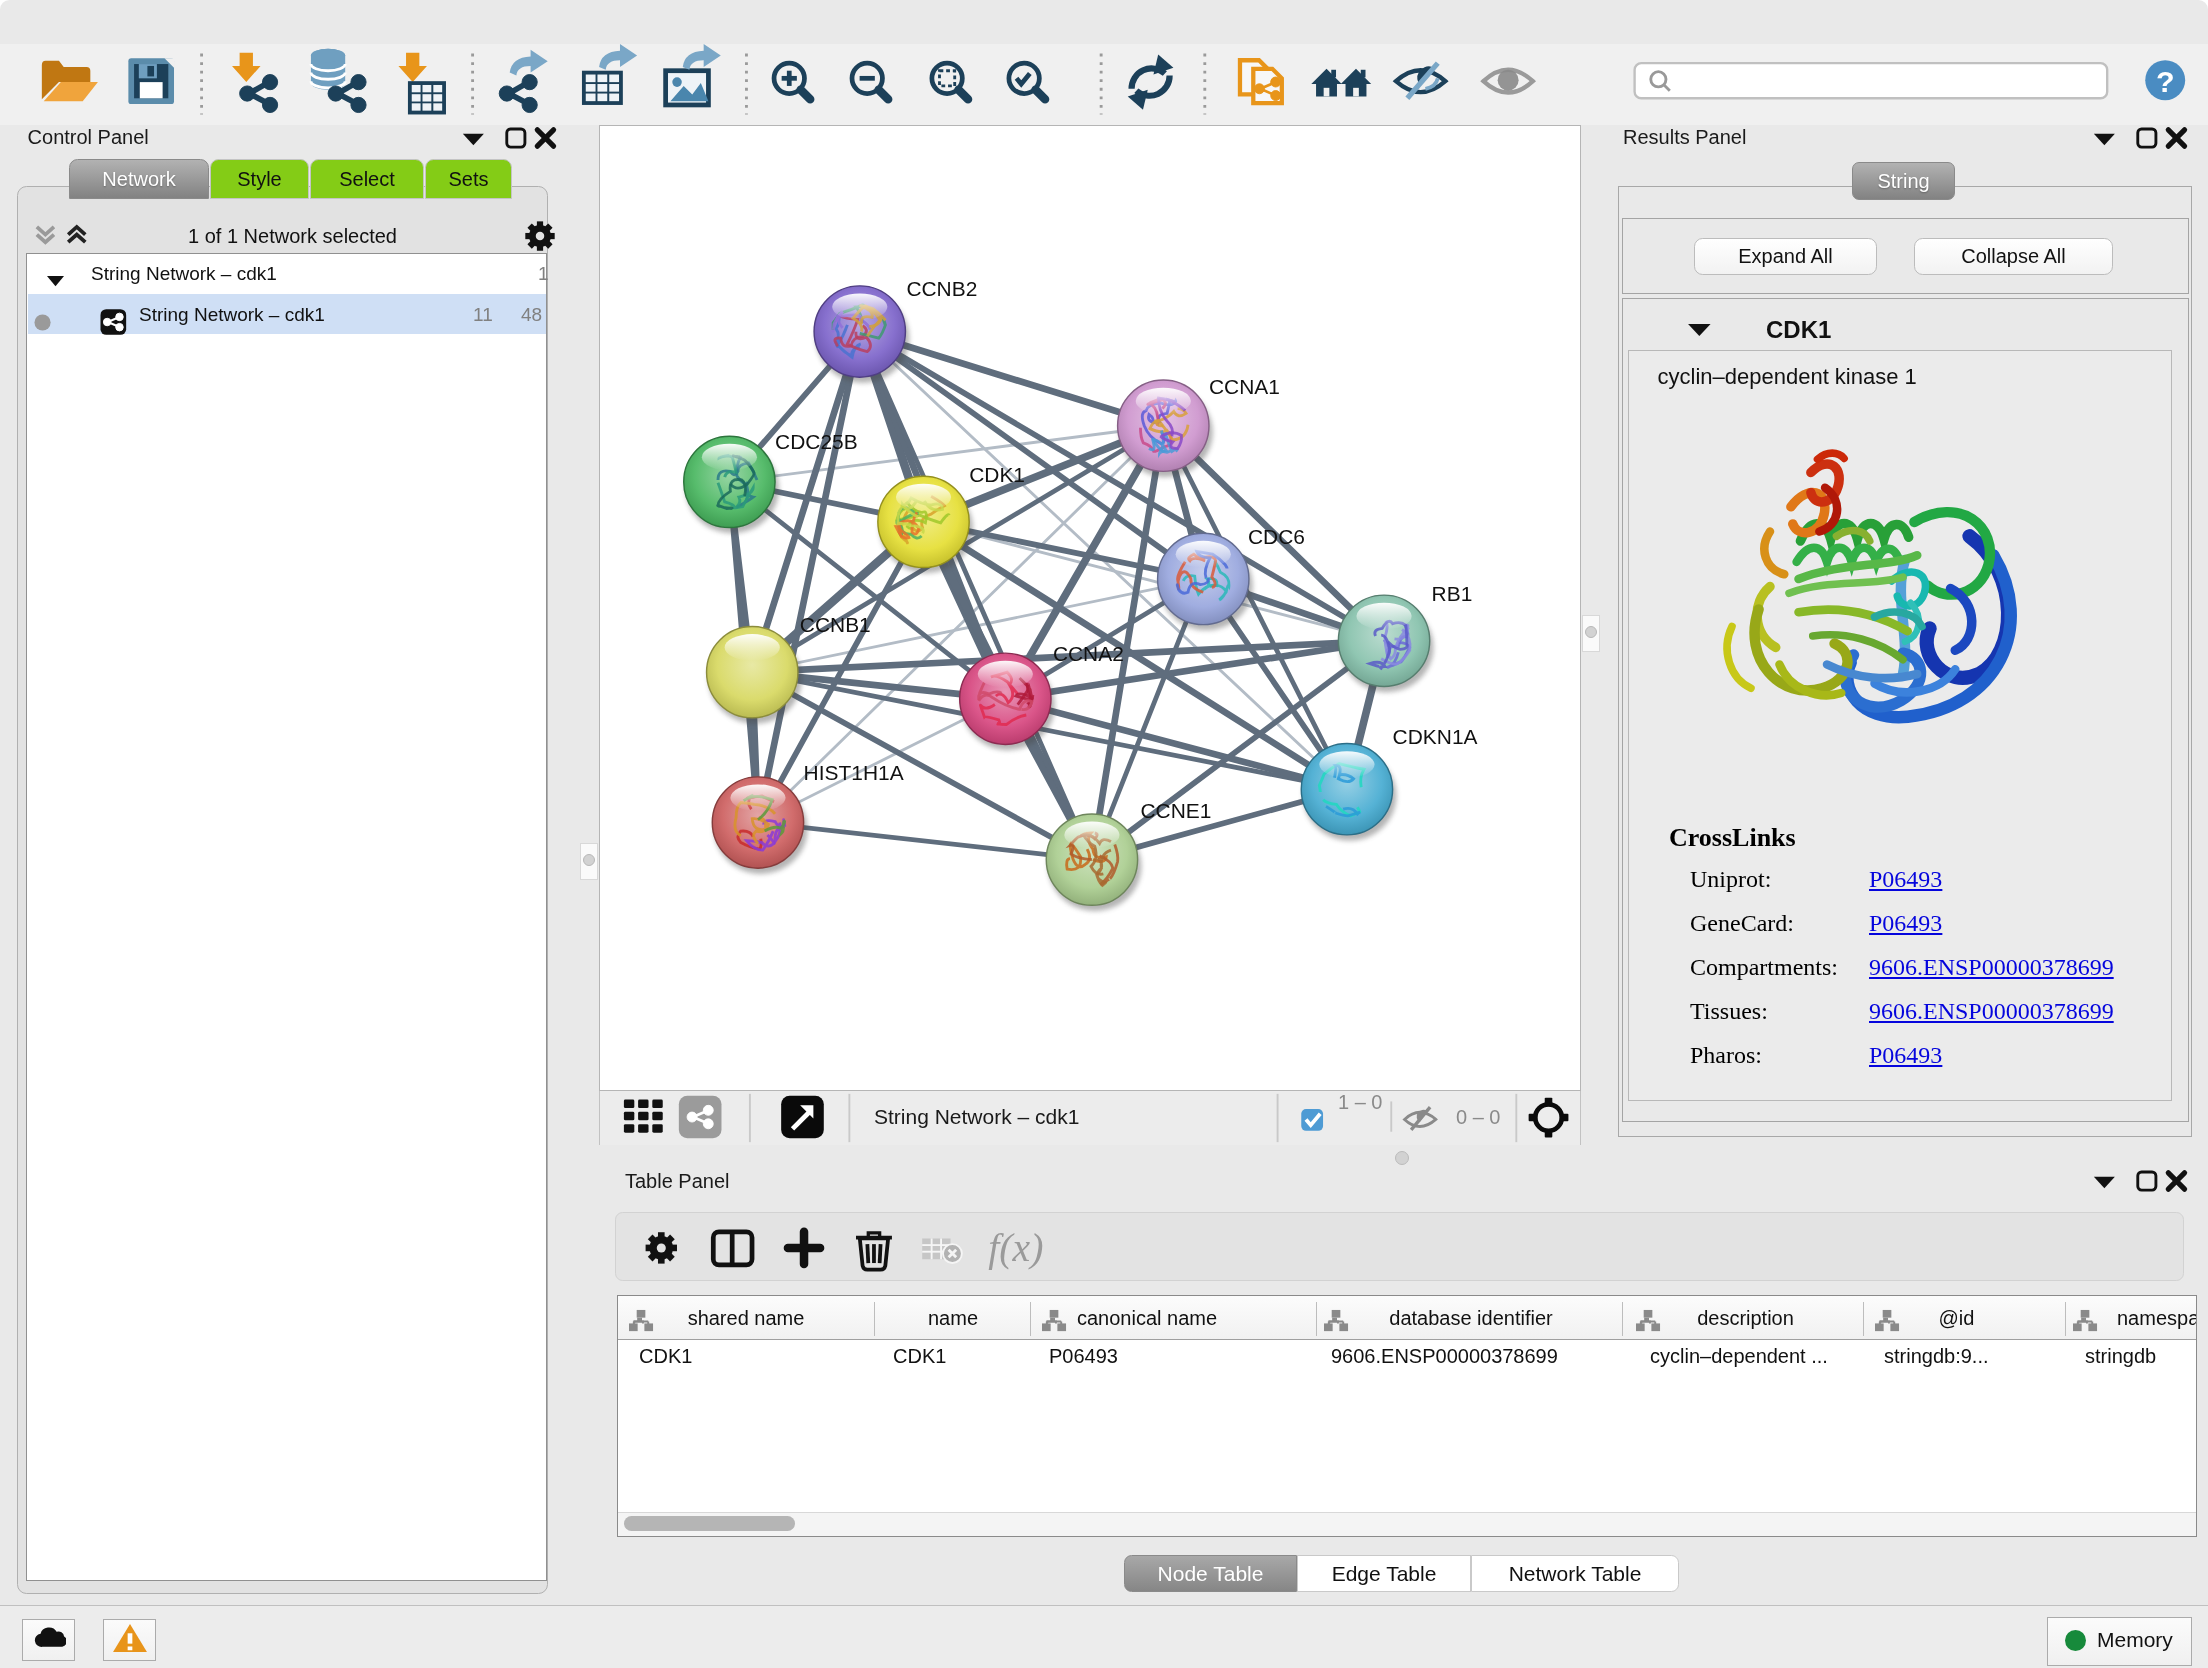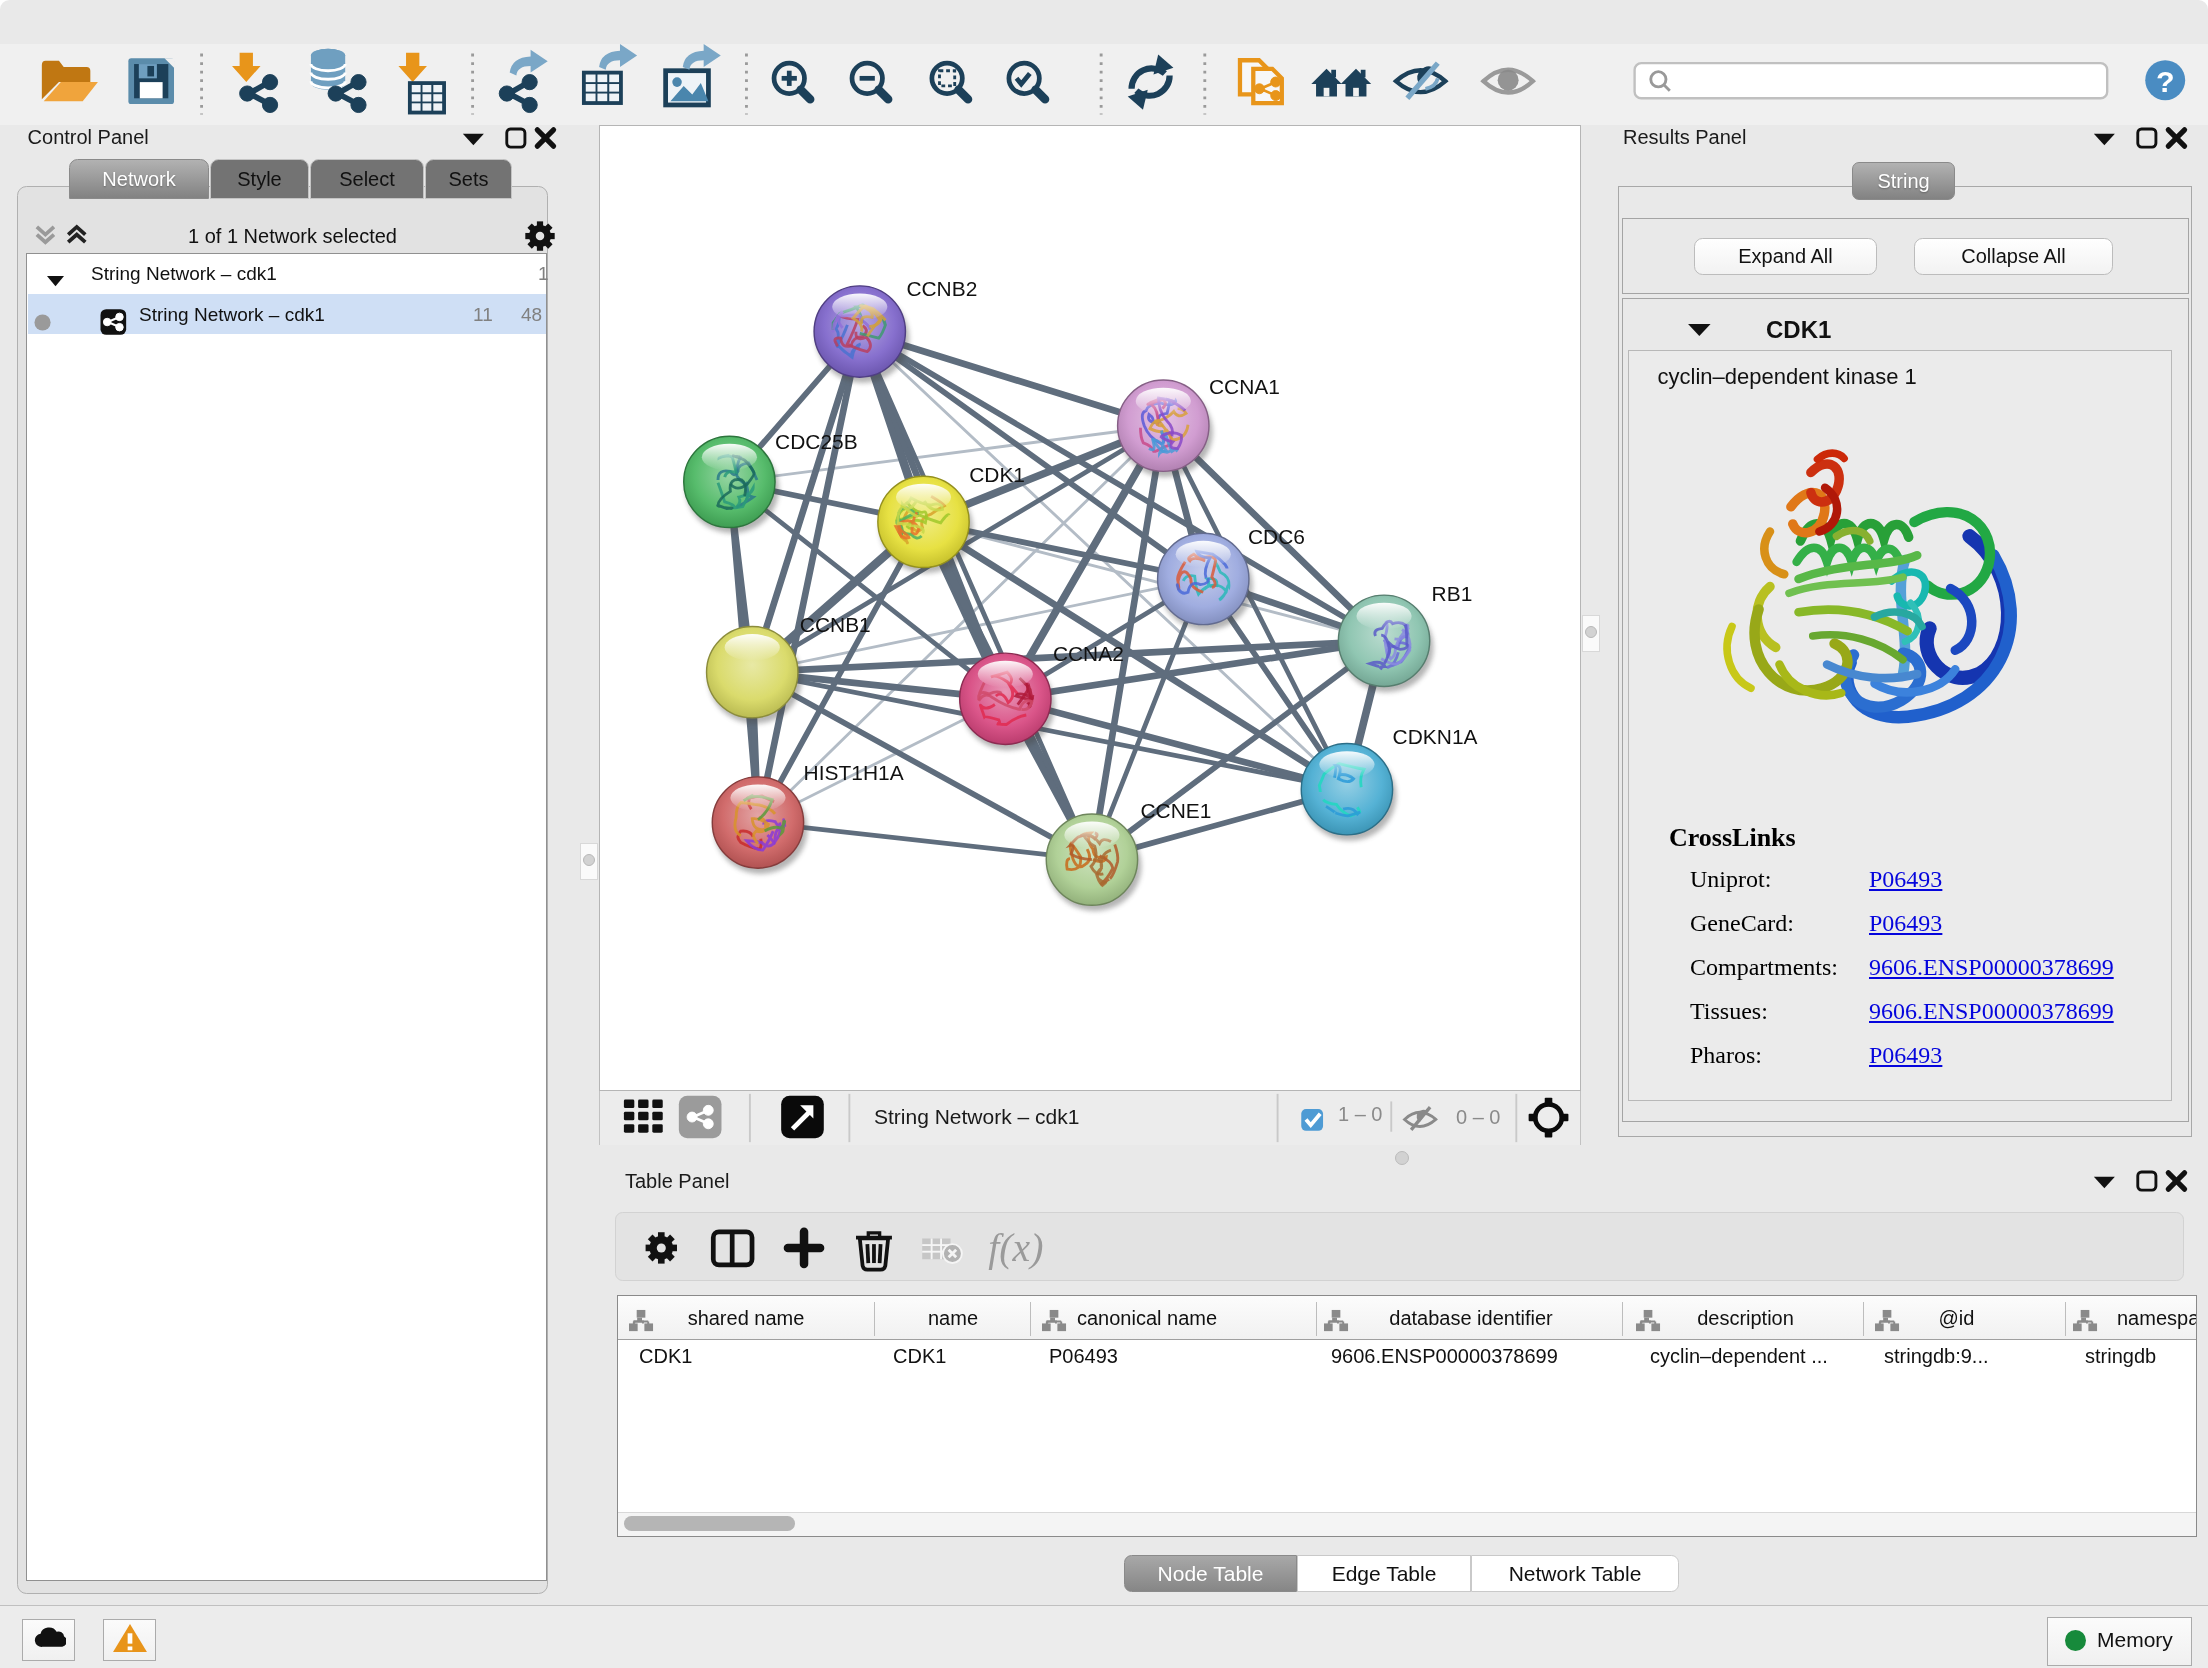--- a/index.html
+++ b/index.html
@@ -4,21 +4,21 @@
 <style>
 * { margin:0; padding:0; box-sizing:border-box; }
 html,body { width:2208px; height:1668px; background:#fff; font-family:"Liberation Sans", sans-serif; overflow:hidden;}
 #win { position:absolute; left:0; top:0; width:2208px; height:1668px; background:#e9e9e9; border-radius:9.5px 9.5px 0 0; overflow:hidden; }
 .abs { position:absolute; }
 #titlebar { left:0; top:0; width:2208px; height:43px; background:linear-gradient(#ececec,#d4d4d4); border-bottom:1px solid #a5a5a5; border-radius:9.5px 9.5px 0 0;}
 .tl { position:absolute; width:21px; height:21px; border-radius:50%; background:#8f8f94; border:1.9px solid #68686e; top:10.5px; }
 #title { position:absolute; width:100%; text-align:center; top:6.7px; font-size:27px; font-weight:bold; color:#3a3a3a; }
 #toolbar { left:0; top:44px; width:2208px; height:81px; background:#f0f0f0; }
 .phead { font-size:20px; color:#1a1a1a; }
-.tab { position:absolute; height:40px; background:#737373; border:1px solid #c4c4c4; color:#111; font-size:20px; text-align:center; line-height:38px; border-radius:8.6px 8.6px 0 0; }
+.tab { position:absolute; height:40px; background:#84cc16; border:1px solid #c4c4c4; color:#111; font-size:20px; text-align:center; line-height:38px; border-radius:8.6px 8.6px 0 0; }
 .tabsel { background:linear-gradient(#b2b2b2,#828282); color:#fff; border-color:#8a8a8a; text-shadow:0 1px 1.9px rgba(0,0,0,0.3);}
 #cpbox { left:17px; top:186px; width:531px; height:1408px; background:#e2e2e2; border:1.4px solid #b0b0b0; border-radius:9.5px; }
 #cphead { left:26px; top:217px; width:515px; height:36px; }
 #cplist { left:26px; top:253px; width:521px; height:1328px; background:#fff; border:1.4px solid #909090; }
 .row { position:absolute; left:1px; width:518px; height:40px; font-size:19px; color:#111; }
 #netcanvas { left:599px; top:125px; width:982px; height:966px; background:#fff; border:1px solid #b5b5b5; }
 #netbar { left:599px; top:1091px; width:982px; height:54px; background:#ececec; border-left:1px solid #c2c2c2; border-right:1px solid #c2c2c2; }
 #rpouter { left:1618px; top:186px; width:574px; height:951px; background:#e9e9e9; border:1.4px solid #a8a8a8; }
 .rbox { position:absolute; background:#e9e9e9; border:1.4px solid #a4a4a4; }
 .btn { position:absolute; background:linear-gradient(#ffffff,#f2f2f2); border:1.4px solid #bcbcbc; border-radius:8.6px; font-size:20px; color:#111; text-align:center; }
@@ -521,21 +521,21 @@
 <text x="874" y="499" font-family="Liberation Sans, sans-serif" font-size="22" fill="#111">RB1</text>
 <text x="210" y="532" font-family="Liberation Sans, sans-serif" font-size="22" fill="#111">CCNB1</text>
 <text x="476" y="562" font-family="Liberation Sans, sans-serif" font-size="22" fill="#111">CCNA2</text>
 <text x="833" y="649" font-family="Liberation Sans, sans-serif" font-size="22" fill="#111">CDKN1A</text>
 <text x="214" y="687" font-family="Liberation Sans, sans-serif" font-size="22" fill="#111">HIST1H1A</text>
 <text x="568" y="727" font-family="Liberation Sans, sans-serif" font-size="22" fill="#111">CCNE1</text>
 </svg>
   </div>
   <div class="abs" id="netbar">
     <span style="position:absolute; left:274px; top:14.3px; font-size:21px; color:#1a1a1a;">String Network – cdk1</span>
-    <span style="position:absolute; left:738px; top:12px; font-size:20px; color:#8a8a8a;">1 – 0</span>
+    <span style="position:absolute; left:738px; top:0; font-size:20px; color:#8a8a8a;">1 – 0</span>
     <span style="position:absolute; left:856px; top:15px; font-size:20px; color:#8a8a8a;">0 – 0</span>
   </div>
   <svg class="abs" style="left:599px;top:1091px;" width="982" height="54" viewBox="0 0 1032 57">
 <rect x="24" y="9" width="11" height="9" rx="1.5" fill="#111"></rect>
 <rect x="24" y="22" width="11" height="9" rx="1.5" fill="#111"></rect>
 <rect x="24" y="35" width="11" height="9" rx="1.5" fill="#111"></rect>
 <rect x="39" y="9" width="11" height="9" rx="1.5" fill="#111"></rect>
 <rect x="39" y="22" width="11" height="9" rx="1.5" fill="#111"></rect>
 <rect x="39" y="35" width="11" height="9" rx="1.5" fill="#111"></rect>
 <rect x="54" y="9" width="11" height="9" rx="1.5" fill="#111"></rect>

